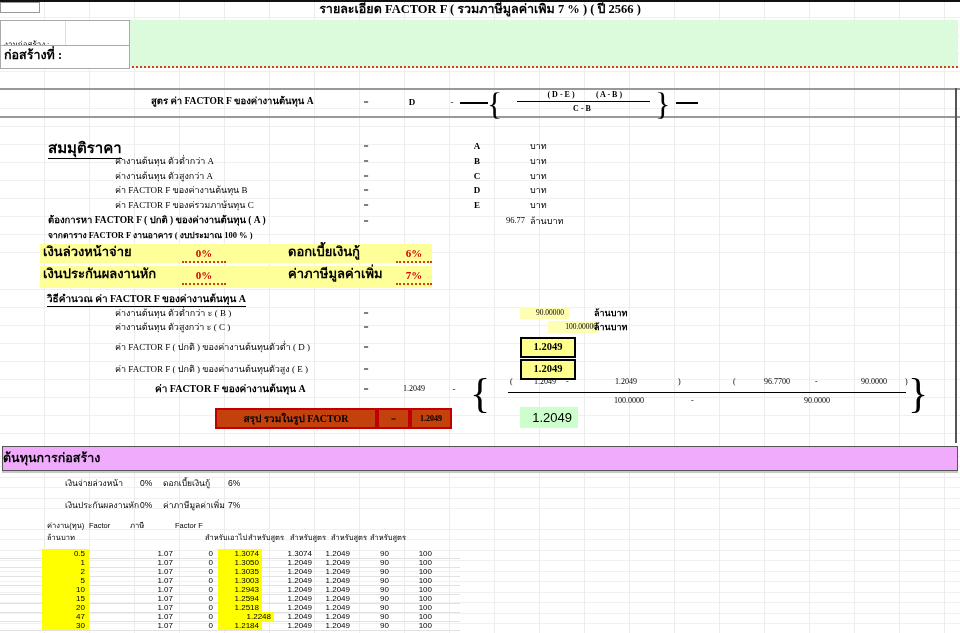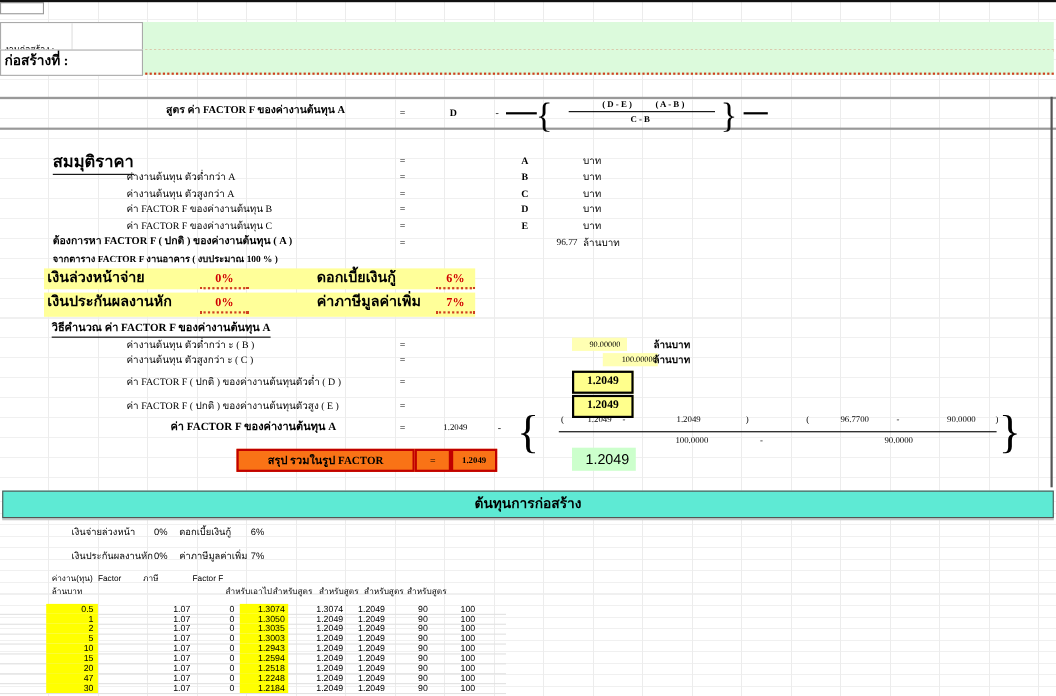--- a/index.html
+++ b/index.html
@@ -29,44 +29,45 @@
               border-bottom:2px dotted #cf4020;cursor:text}
   .band{position:absolute;left:0;top:88px;width:960px;height:30px;border-top:2px solid #999;
         border-bottom:2px solid #999;z-index:1;box-sizing:border-box}
   .brace{position:absolute;font-family:"Liberation Serif",serif;font-weight:normal;z-index:2;line-height:1}
   .interest{position:absolute;left:778px;top:91px;width:170px;height:25px;background:#ffff99;
             border:1.5px solid #333;z-index:2;text-align:center;line-height:25px}
   .ystrip{position:absolute;left:40px;width:392px;background:#ffff99;z-index:1}
   .ycell{position:absolute;background:#ffffb3;z-index:2;cursor:text}
   .dbox{position:absolute;width:52px;height:17px;background:#ffff8c;border:2px solid #000;
         z-index:2;text-align:center;font-weight:bold;font-size:10.5px;line-height:16px;cursor:text}
-  .redbox{position:absolute;border:2px solid #c00000;background:#f97316;z-index:2;box-sizing:border-box;
+  .redbox{position:absolute;border:2px solid #c00000;background:#c2410c;z-index:2;box-sizing:border-box;
           display:flex;align-items:center;justify-content:center}
   .greencell{position:absolute;left:520px;top:407px;width:58px;height:21px;background:#ccffcc;
              z-index:2;text-align:right;font-family:"Liberation Sans",sans-serif;
              font-size:13px;line-height:21px;padding-right:6px;box-sizing:border-box}
   .costbox{position:absolute;left:2px;top:446px;width:954px;height:23px;border:1.5px solid #555;
-           background:#5eead4;z-index:2;text-align:center;line-height:22px;box-shadow:0 2px 0 #c8c8c8}
+           background:#f0abfc;z-index:2;line-height:22px;box-shadow:0 2px 0 #c8c8c8}
   .rightedge{position:absolute;left:955px;top:88px;width:2px;height:355px;background:#555;z-index:3}
   .tablerow{position:absolute;left:0;width:460px;height:9px;border-bottom:1px solid #e2e2e2;z-index:2}
   .cell{position:absolute;top:0;height:9px;font-family:"Liberation Sans",sans-serif;font-size:8px;
         line-height:9px;text-align:right;box-sizing:border-box}
   .ycol{background:#ffff00}
   .fracline{position:absolute;height:1.2px;background:#000;z-index:2}
 </style>
 </head>
 <body>
 
 <div class="sheet">
   <div class="grid grid1"></div>
   <div class="grid grid2"></div>
   <div class="topline"></div>
   <div class="cornerbox"></div>
   <div class="rightedge"></div>
 
+  <div class="t b s125 ctr" style="left:0;top:2px;width:960px">รายละเอียด  FACTOR  F  ( รวมภาษีมูลค่าเพิ่ม 7 % ) ( ปี 2566 )</div>
 
   <div class="labelcell" style="left:0;top:20px;width:128px;height:25px">
     <div style="position:absolute;left:64px;top:0;width:1px;height:100%;background:#e0e0e0"></div>
   </div>
   <div class="t s8" style="left:4px;top:40px">งานก่อสร้าง :</div>
   <div class="greenfield" style="top:20px;height:25px"></div>
 
   <div class="labelcell" style="left:0;top:45px;width:128px;height:22px"></div>
   <div class="t b s125" style="left:4px;top:48px">ก่อสร้างที่ :</div>
   <div class="greenfield" style="top:45px;height:21px"></div>
@@ -95,21 +96,21 @@
       <div class="t b s9 ctr" style="left:468px;top:155.75px;width:18px">B</div>
       <div class="t s9" style="left:530px;top:155.75px">บาท</div>
       <div class="t s9" style="left:115px;top:170.5px">ค่างานต้นทุน  ตัวสูงกว่า  A</div>
       <div class="t s9 ctr" style="left:358px;top:170.5px;width:16px">=</div>
       <div class="t b s9 ctr" style="left:468px;top:170.5px;width:18px">C</div>
       <div class="t s9" style="left:530px;top:170.5px">บาท</div>
       <div class="t s9" style="left:115px;top:185.25px">ค่า FACTOR F ของค่างานต้นทุน  B</div>
       <div class="t s9 ctr" style="left:358px;top:185.25px;width:16px">=</div>
       <div class="t b s9 ctr" style="left:468px;top:185.25px;width:18px">D</div>
       <div class="t s9" style="left:530px;top:185.25px">บาท</div>
-      <div class="t s9" style="left:115px;top:200px">ค่า FACTOR F ของค่างานต้นทุน  C</div>
+      <div class="t s9" style="left:115px;top:200px">ค่า FACTOR F ของค่รวมภาษ้นทุน  C</div>
       <div class="t s9 ctr" style="left:358px;top:200px;width:16px">=</div>
       <div class="t b s9 ctr" style="left:468px;top:200px;width:18px">E</div>
       <div class="t s9" style="left:530px;top:200px">บาท</div>
     </div>
 
   <div class="t b s95" style="left:48px;top:215px">ต้องการหา FACTOR F ( ปกติ ) ของค่างานต้นทุน ( A )</div>
   <div class="t s9 ctr" style="left:358px;top:216px;width:16px">=</div>
   <div class="t s85 rt" style="left:455px;top:216px;width:70px">96.77</div>
   <div class="t s9" style="left:530px;top:216px">ล้านบาท</div>
   <div class="t b s85" style="left:48px;top:231px">จากตาราง FACTOR F งานอาคาร ( งบประมาณ 100 % )</div>
@@ -267,21 +268,21 @@
         <div class="cell ycol" style="left: 218px; width: 44px; padding-right: 3px;">1.2518</div>
         <div class="cell" style="left: 270px; width: 42px; padding-right: 0px;">1.2049</div>
         <div class="cell" style="left: 314px; width: 36px; padding-right: 0px;">1.2049</div>
         <div class="cell" style="left: 352px; width: 37px; padding-right: 0px;">90</div>
         <div class="cell" style="left: 392px; width: 40px; padding-right: 0px;">100</div>
       </div>
       <div class="tablerow" style="top: 612px;">
         <div class="cell ycol" style="left: 42px; width: 47px; padding-right: 4px;">47</div>
         <div class="cell" style="left: 122px; width: 51px; padding-right: 0px;">1.07</div>
         <div class="cell" style="left: 172px; width: 41px; padding-right: 0px;">0</div>
-        <div class="cell ycol" style="left: 218px; width: 44px; padding-right: 3px;">1.2248</div>
+        <div class="cell ycol" style="left: 218px; width: 56px; padding-right: 3px;">1.2248</div>
         <div class="cell" style="left: 270px; width: 42px; padding-right: 0px;">1.2049</div>
         <div class="cell" style="left: 314px; width: 36px; padding-right: 0px;">1.2049</div>
         <div class="cell" style="left: 352px; width: 37px; padding-right: 0px;">90</div>
         <div class="cell" style="left: 392px; width: 40px; padding-right: 0px;">100</div>
       </div>
       <div class="tablerow" style="top: 621px;">
         <div class="cell ycol" style="left: 42px; width: 47px; padding-right: 4px;">30</div>
         <div class="cell" style="left: 122px; width: 51px; padding-right: 0px;">1.07</div>
         <div class="cell" style="left: 172px; width: 41px; padding-right: 0px;">0</div>
         <div class="cell ycol" style="left: 218px; width: 44px; padding-right: 3px;">1.2184</div>

